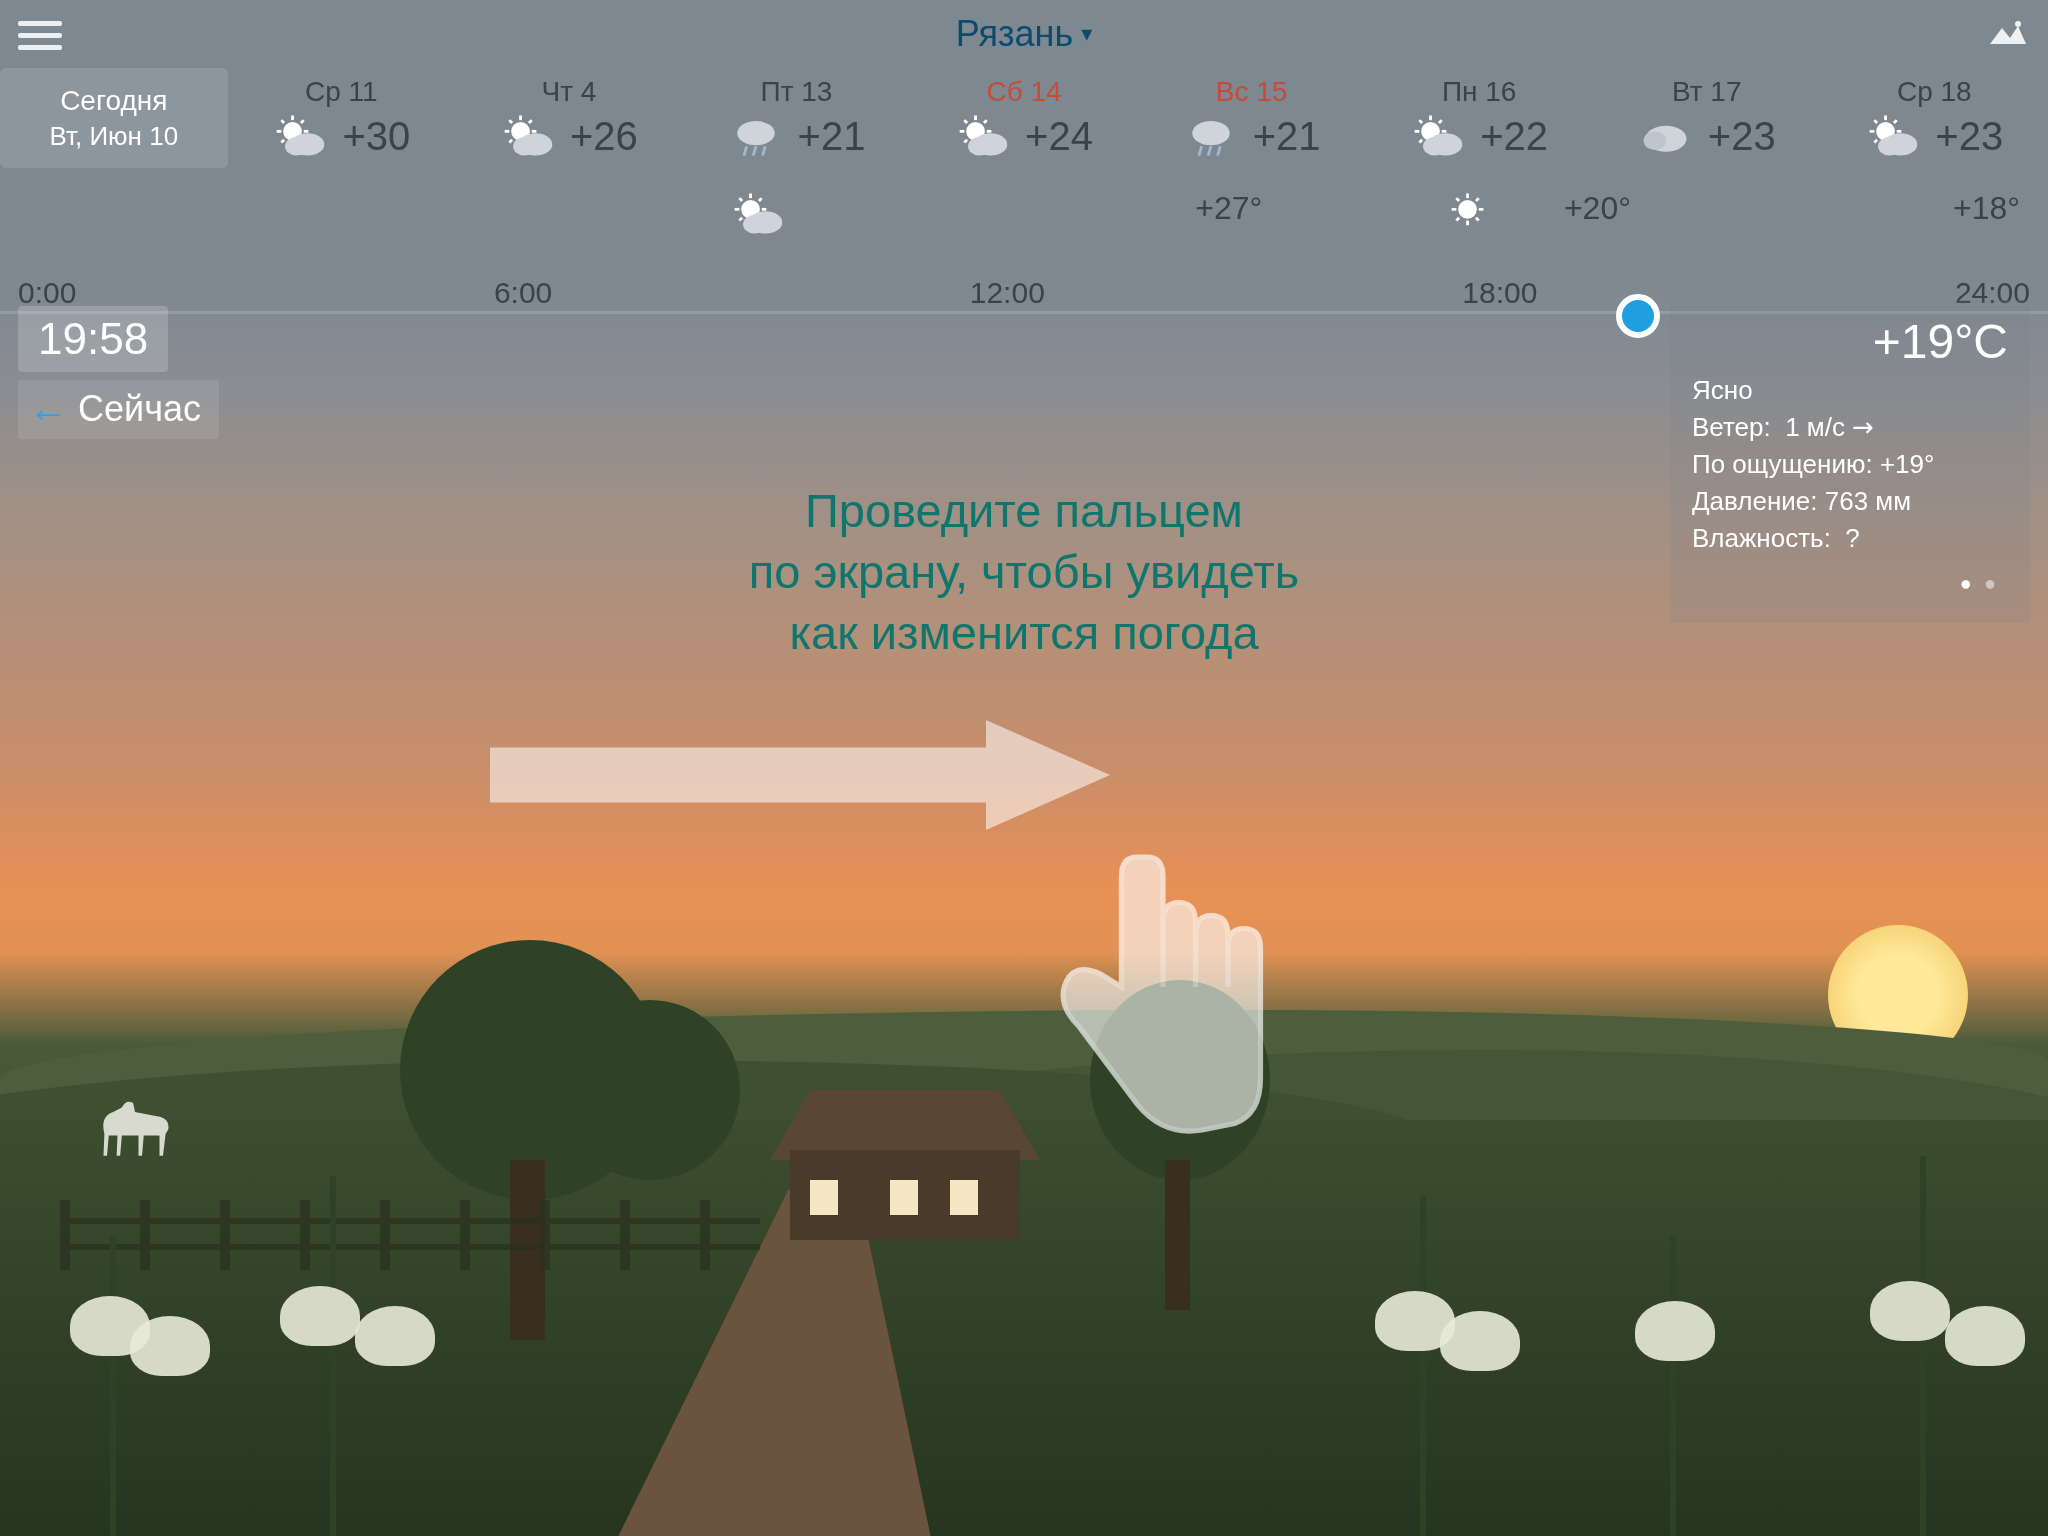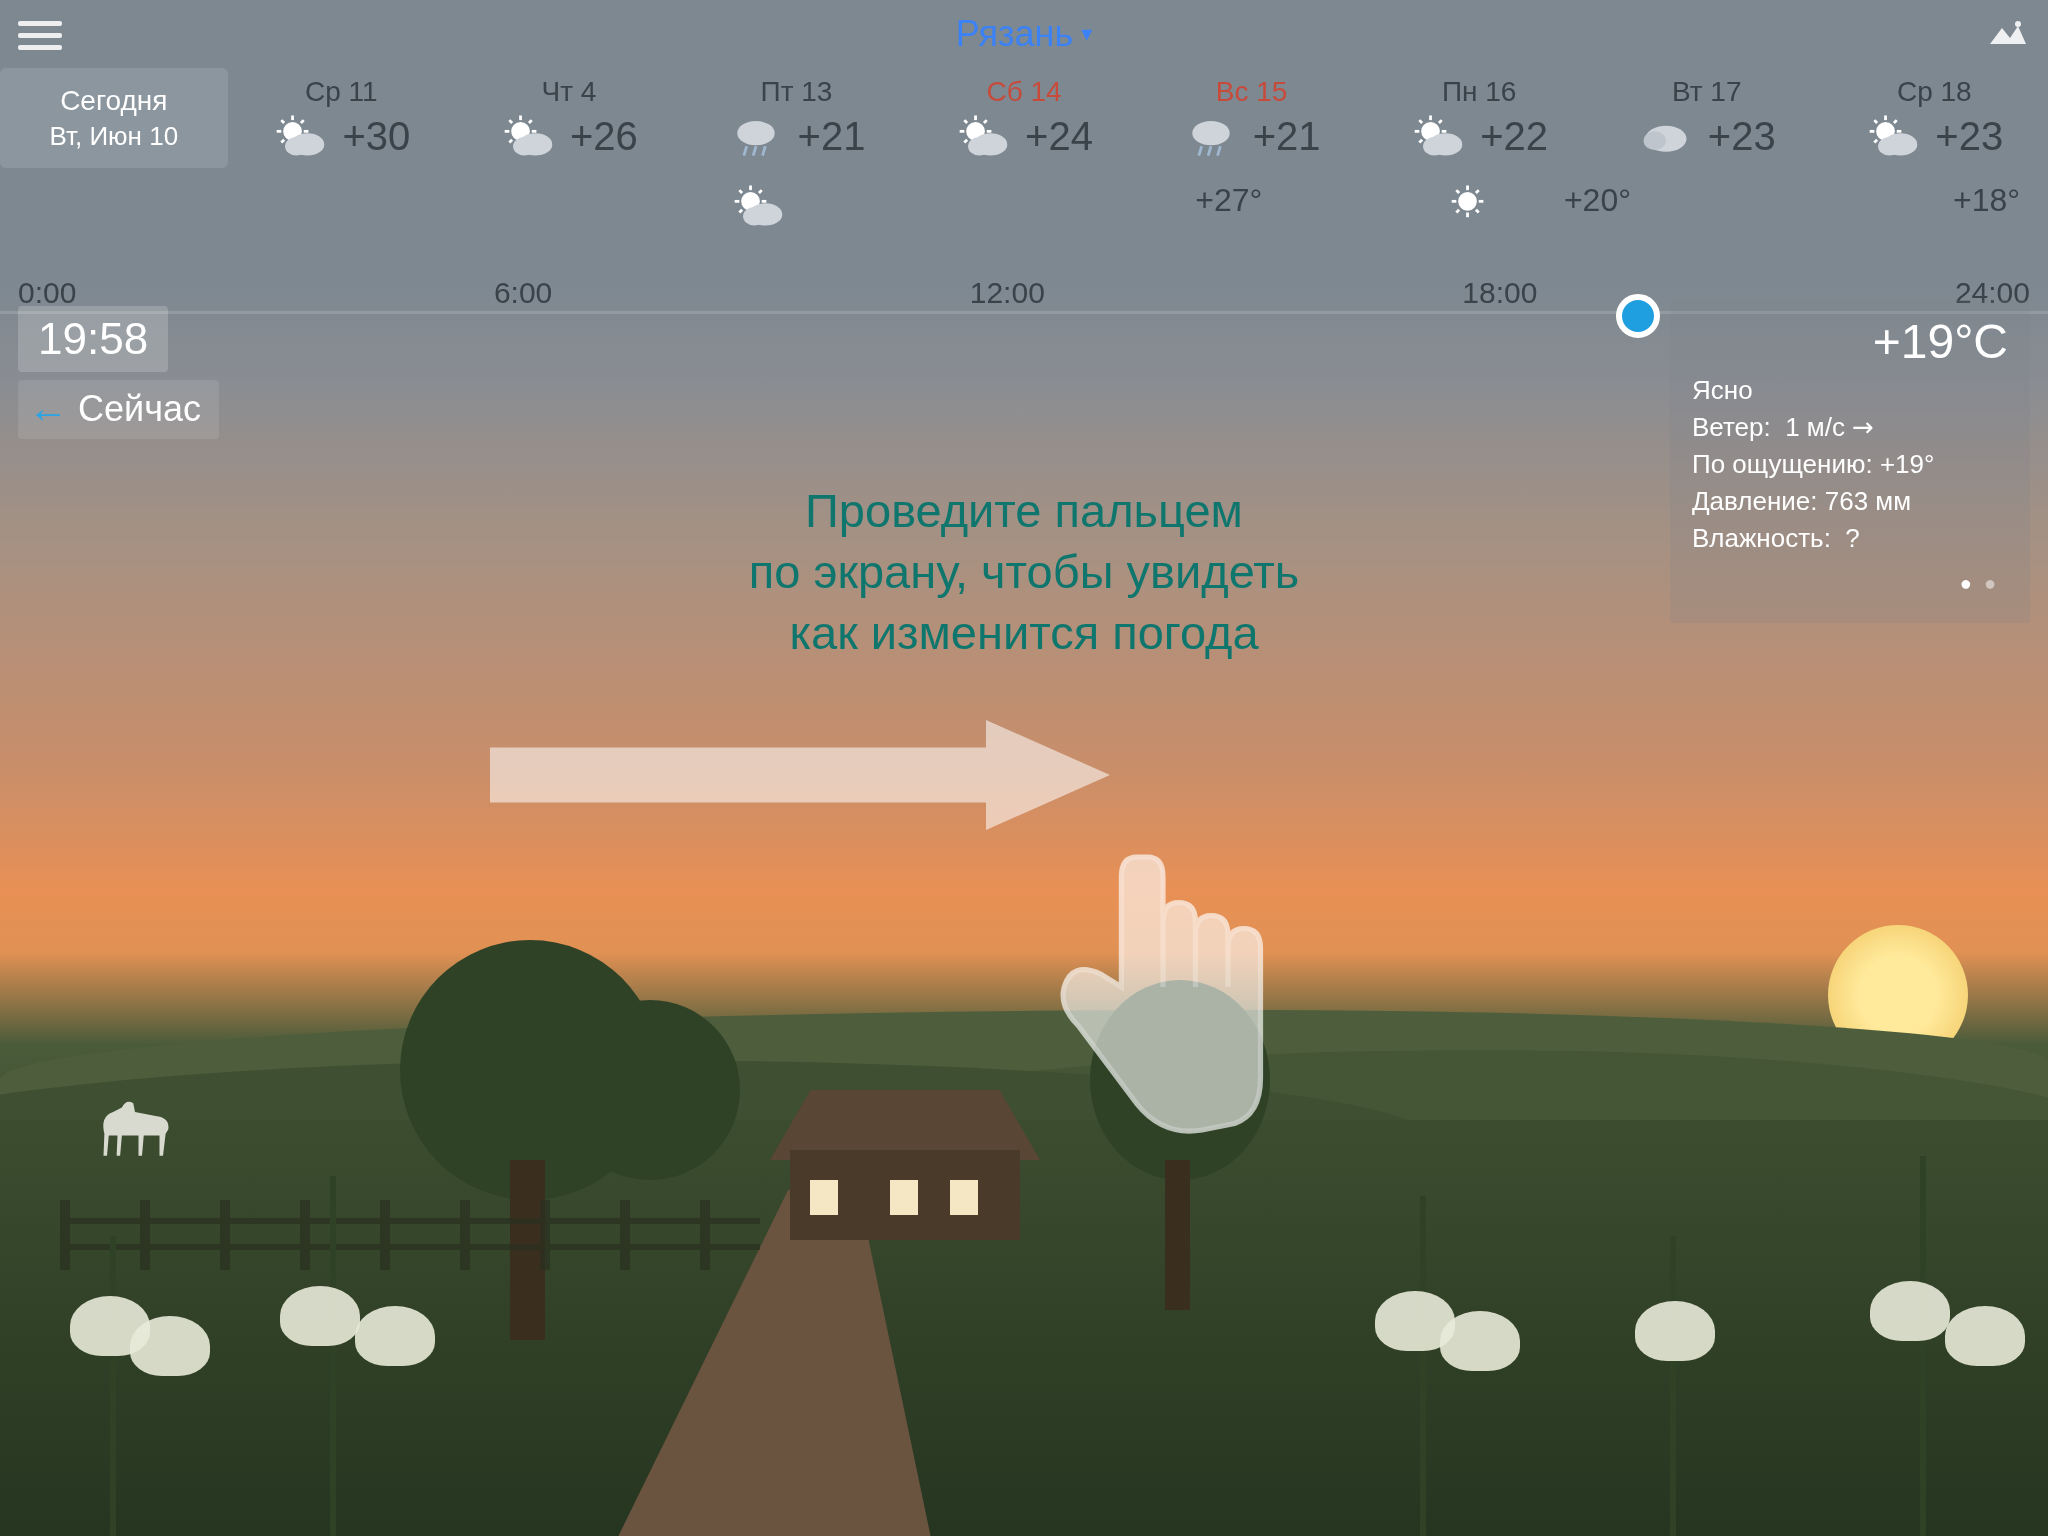--- a/index.html
+++ b/index.html
@@ -68,21 +68,21 @@
 .fence .post { position:absolute; width:10px; height:70px; background:#2a3020; }
 .flowers { position:absolute; left:0; right:0; bottom:0; height:420px; }
 .flowers .cluster { position:absolute; width:160px; height:220px; }
 .flowers .stem { position:absolute; width:6px; background:#2f4226; bottom:0; }
 .flowers .head { position:absolute; width:80px; height:60px; background:#e8ead8; border-radius:50% 50% 40% 40%; opacity:.9; }
 
 
 .topbar {
   position: relative; z-index: 5;
   height: 68px; display:flex; align-items:center; justify-content:center;
-  color:#3b82f6;
+  color:#0c4a6e;
 }
 .hamburger { position:absolute; left:18px; top:14px; width:44px; height:40px; cursor:pointer; }
 .hamburger span { display:block; height:5px; background:#eceef0; margin:7px 0; border-radius:2px; }
 .scene-toggle { position:absolute; right:20px; top:18px; width:40px; height:30px; }
 .location { font-size:36px; font-weight:400; display:flex; align-items:center; gap:8px; }
 .location .tri { font-size:22px; }
 
 
 .forecast {
   position:relative; z-index:5;
@@ -105,21 +105,21 @@
 
 .hourly {
   position:relative; z-index:5;
   height:140px; margin-top:6px;
 }
 .hourly .marks { position:absolute; left:0; right:0; bottom:4px; height:34px;
   display:flex; justify-content:space-between; padding:0 18px; font-size:30px; color:#3a424a; }
 .hourly .nowline { position:absolute; left:0; right:0; bottom:0; height:3px; background:rgba(255,255,255,.15); }
 .hourly .knob { position:absolute; bottom:-2px; width:44px; height:44px; border-radius:50%;
   background:#1f9fe0; border:6px solid #fff; transform:translate(-50%,50%); }
-.hourly .hpoint { position:absolute; top:8px; width:120px; transform:translateX(-50%);
+.hourly .hpoint { position:absolute; top:16px; width:120px; transform:translateX(-50%);
   display:flex; flex-direction:column; align-items:center; gap:6px; color:#3a424a; font-size:30px; }
 .hourly .hpoint .t { font-size:32px; }
 
 
 .timebox {
   position:absolute; z-index:6; left:18px; top:306px;
   background:rgba(255,255,255,.18); color:#fff; font-size:44px;
   padding:8px 20px; border-radius:4px;
 }
 .nowbtn {

